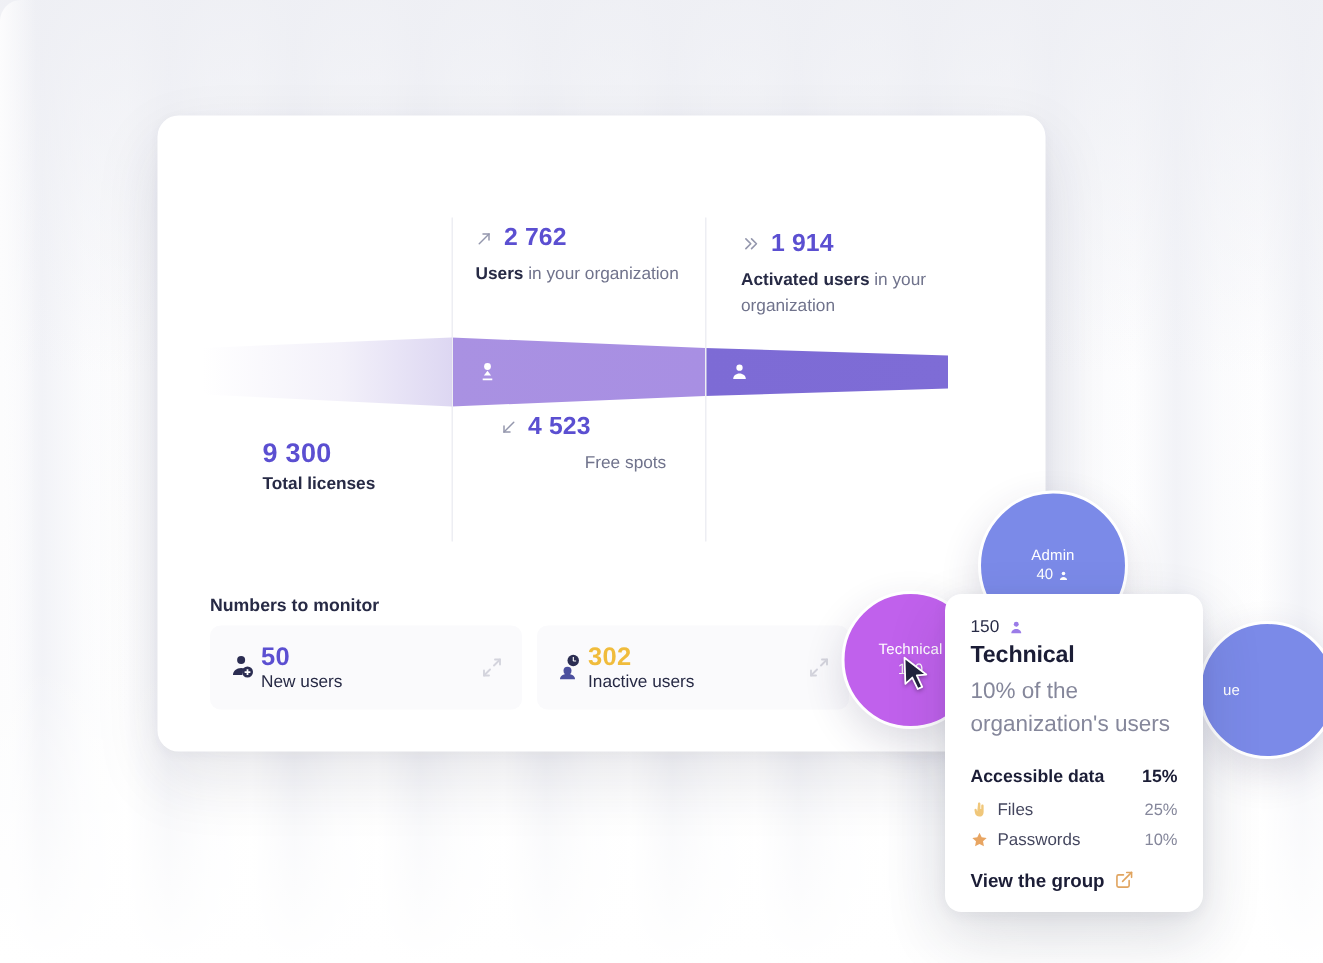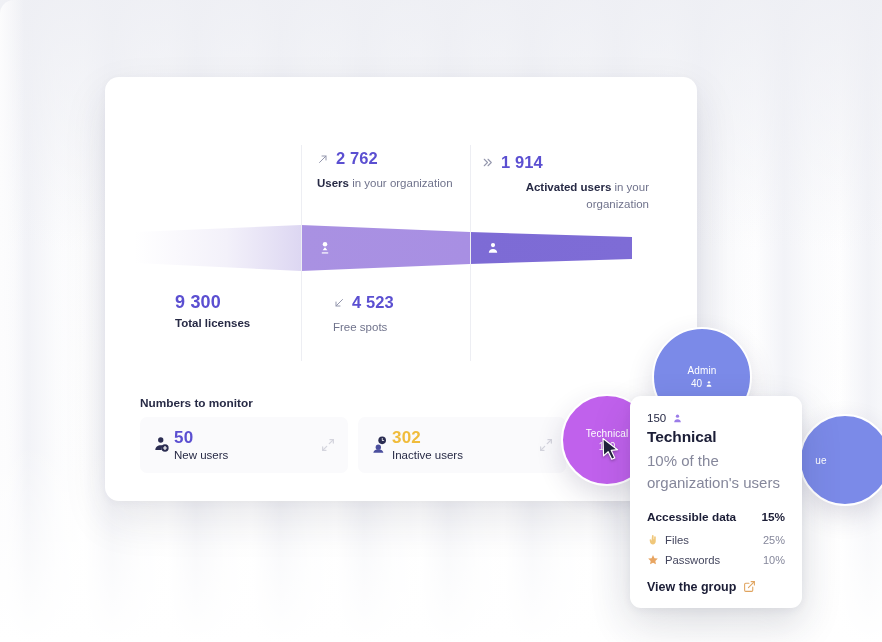--- a/index.html
+++ b/index.html
@@ -102,22 +102,22 @@
   .stat-note {
     display: flex;
     align-items: center;
     gap: 5px;
     margin-top: 5px;
     font-size: 9.5px;
     color: #8d8fa4;
   }
 
   #stat-users       { left: 212px; top: 12px; }
-  #stat-activated   { left: 376px; top: 16px; text-align: right; }
-  #stat-free        { left: 228px; top: 156px; }
+  #stat-activated   { left: 389px; top: 16px; }
+  #stat-free        { left: 228px; top: 138px; text-align: center; }
   #stat-notactive   { left: 378px; top: 138px; }
 
   
   #total-licenses {
     position: absolute;
     left: 70px; top: 155px;
   }
   #total-licenses .tl-num {
     font-size: 18px;
     font-weight: 700;

